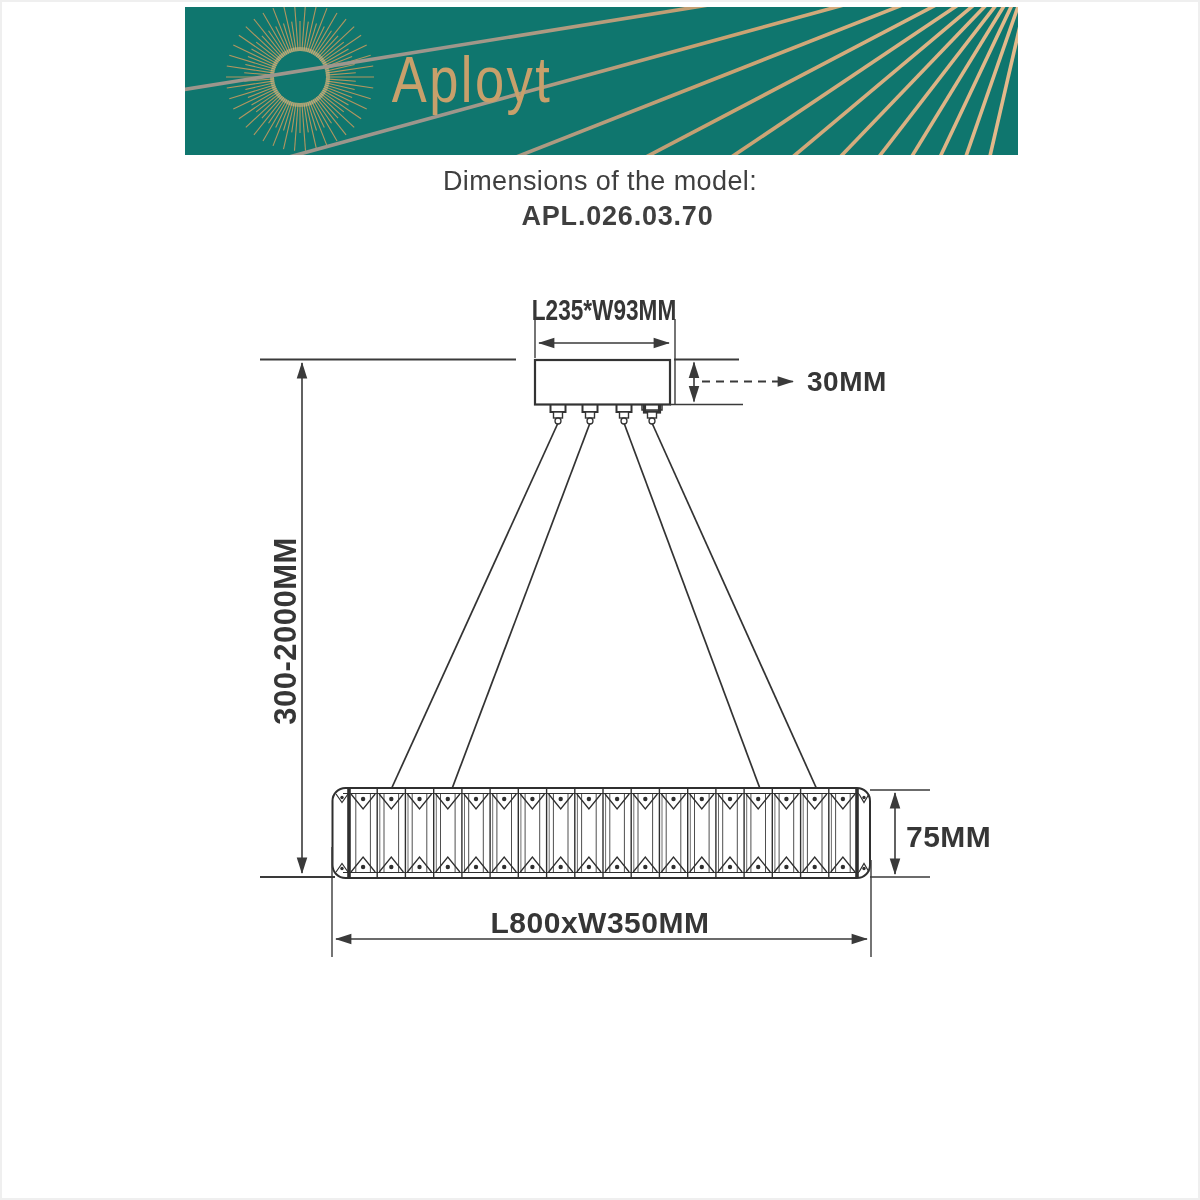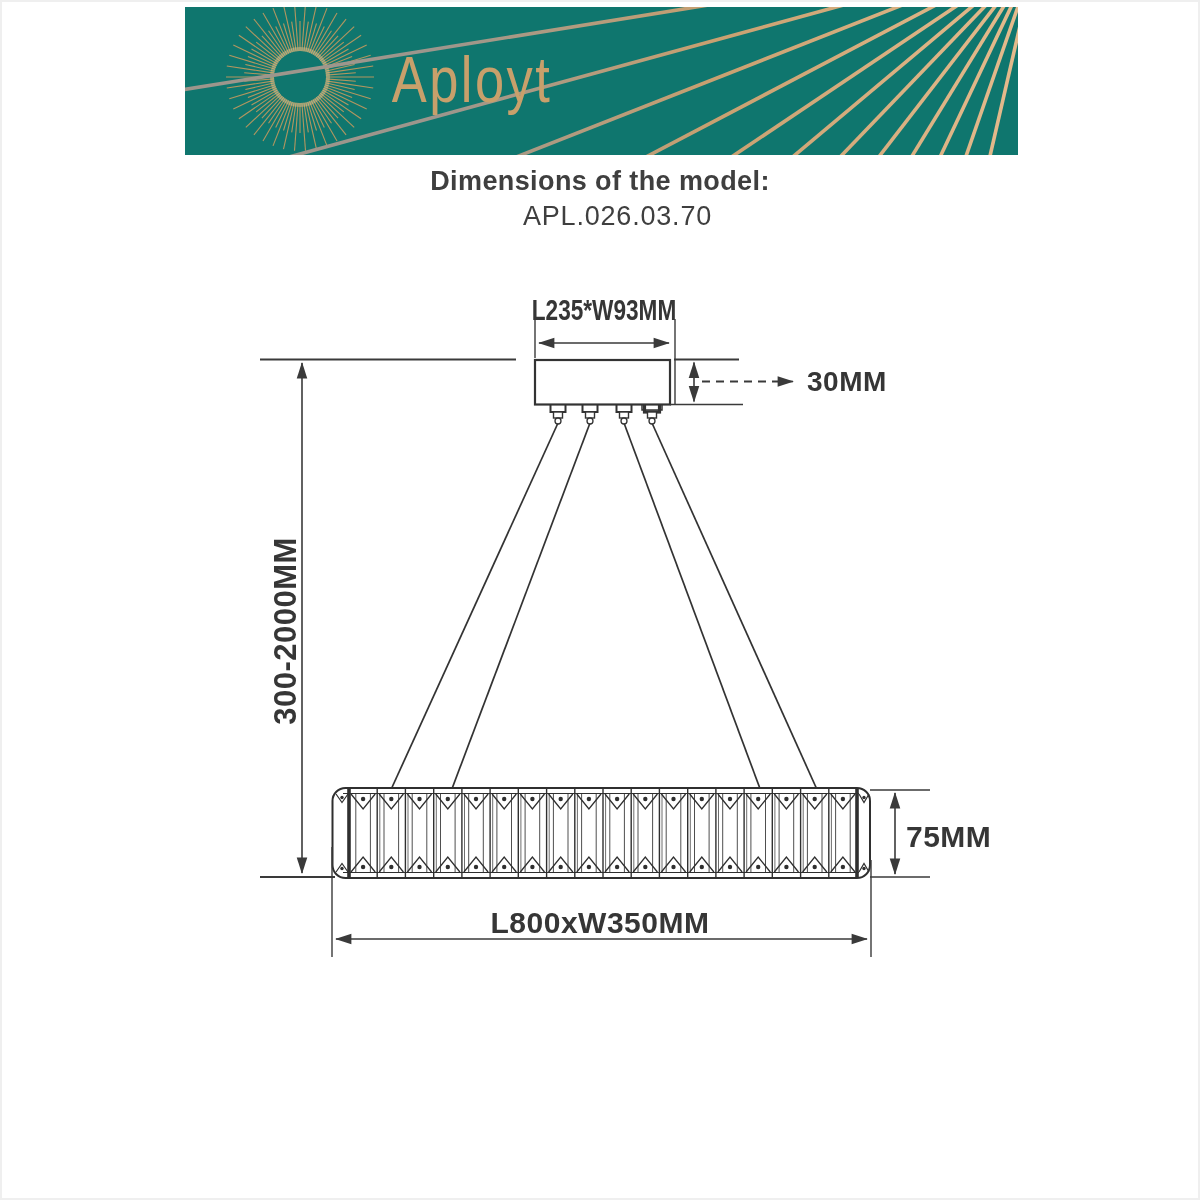--- a/index.html
+++ b/index.html
@@ -10,22 +10,22 @@
   }
   .banner{
     position:absolute;left:183px;top:5px;width:833px;height:148px;
     background:#0f766e;
   }
   .banner svg{display:block;width:100%;height:100%;}
   .title-block{
     position:absolute;top:163px;left:0;width:100%;
     text-align:center;color:#3f3f3f;
   }
-  .title-block .t1{font-size:27px;font-weight:700;letter-spacing:.4px;line-height:32px;}
-  .title-block .t2{font-size:27px;font-weight:400;letter-spacing:.8px;line-height:32px;margin-top:3px;padding-left:35px;}
+  .title-block .t1{font-size:27px;font-weight:400;letter-spacing:.4px;line-height:32px;}
+  .title-block .t2{font-size:27px;font-weight:700;letter-spacing:.8px;line-height:32px;margin-top:3px;padding-left:35px;}
   .drawing{position:absolute;left:0;top:0;width:1200px;height:1200px;}
   .dim-label{fill:#363636;stroke:none;}
 </style>
 </head>
 <body>
 
 <div class="page">
 
   <div class="banner">
     <svg viewBox="0 0 833 148">

